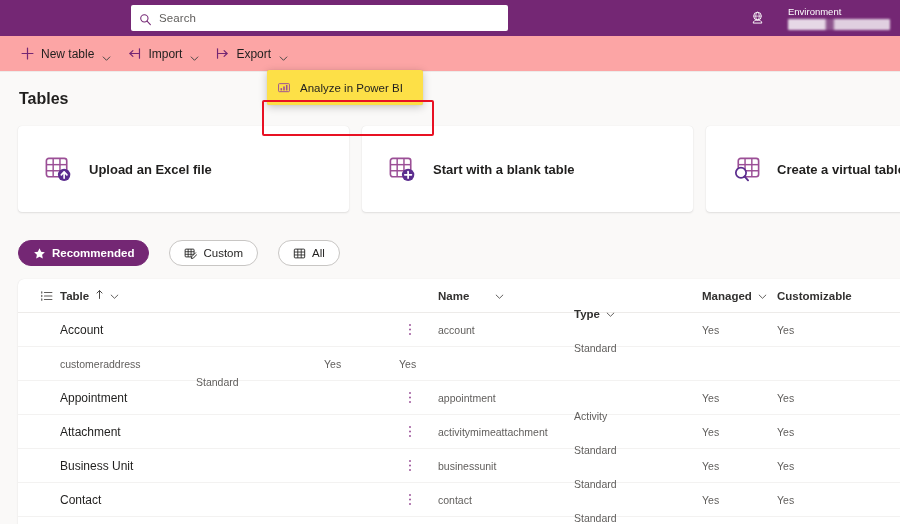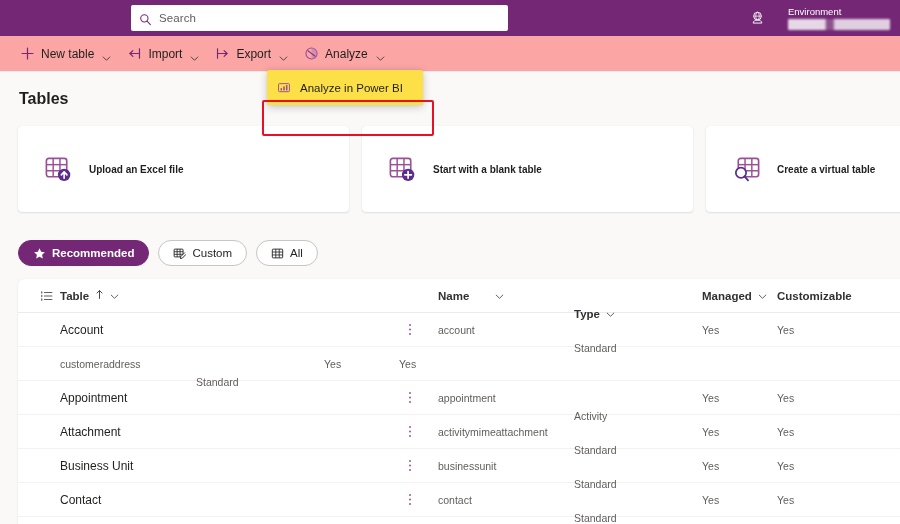--- a/index.html
+++ b/index.html
@@ -81,24 +81,24 @@
   }
 
   
   .cards { position: absolute; left: 18px; top: 126px; display: flex; gap: 13px; }
   .card {
     width: 331px; height: 86px; background: #ffffff; border-radius: 4px;
     box-shadow: 0 1px 2px rgba(0,0,0,.10), 0 0 1px rgba(0,0,0,.10);
     display: flex; align-items: center; padding-left: 25px; gap: 15px; cursor: default;
   }
   .card-ico { width: 31px; height: 31px; flex: 0 0 auto; }
-  .card-label { font-size: 10px; font-weight: 600; color: #201f1e; }
-
-  
-  .pills { position: absolute; left: 18px; top: 240px; display: flex; gap: 9px; }
+  .card-label { font-size: 13px; font-weight: 600; color: #201f1e; }
+
+  
+  .pills { position: absolute; left: 18px; top: 240px; display: flex; gap: 20px; }
   .pill {
     height: 26px; border-radius: 14px; display: flex; align-items: center;
     gap: 6px; padding: 0 14px; font-size: 11.5px; cursor: default;
     border: 1px solid #c8c6c4; background: #ffffff; color: #201f1e;
   }
   .pill.active { background: #742774; border-color: #742774; color: #ffffff; font-weight: 600; }
   .pill-ico { width: 13px; height: 13px; flex: 0 0 auto; }
 
   
   .grid {
@@ -214,35 +214,20 @@
         </svg>
       </span>
       <span class="cmd-label">Export</span>
       <span class="cmd-chev">
         <svg viewBox="0 0 10 10" width="9" height="9">
           <polyline points="1.3,3.3 5,7 8.7,3.3" fill="none" stroke="#484644" stroke-width="1.1" stroke-linecap="round"></polyline>
         </svg>
       </span>
     </div>
 
-    <div class="cmd-item">
-      <span class="cmd-ico">
-        <svg viewBox="0 0 16 16" width="15" height="15">
-          <circle cx="8" cy="8" r="5.9" fill="none" stroke="#9b4f96" stroke-width="1.2"></circle>
-          <path d="M8 2.1 A5.9 5.9 0 0 1 8 13.9 Z" fill="#b57bb0" opacity=".55"></path>
-          <path d="M4.3 5.1 Q8 8 11.7 10.9" fill="none" stroke="#742774" stroke-width="1.1" stroke-linecap="round"></path>
-        </svg>
-      </span>
-      <span class="cmd-label">Analyze</span>
-      <span class="cmd-chev">
-        <svg viewBox="0 0 10 10" width="9" height="9">
-          <polyline points="1.3,3.3 5,7 8.7,3.3" fill="none" stroke="#484644" stroke-width="1.1" stroke-linecap="round"></polyline>
-        </svg>
-      </span>
-    </div>
   </div>
 
   <div class="page-title">Tables</div>
 
   <div class="cards">
 
     <div class="card">
       <span class="card-ico">
         <svg viewBox="0 0 32 32" width="31" height="31">
           <rect x="3.5" y="4.5" width="21" height="19" rx="2.5" fill="none" stroke="#9b4f96" stroke-width="1.7"></rect>

